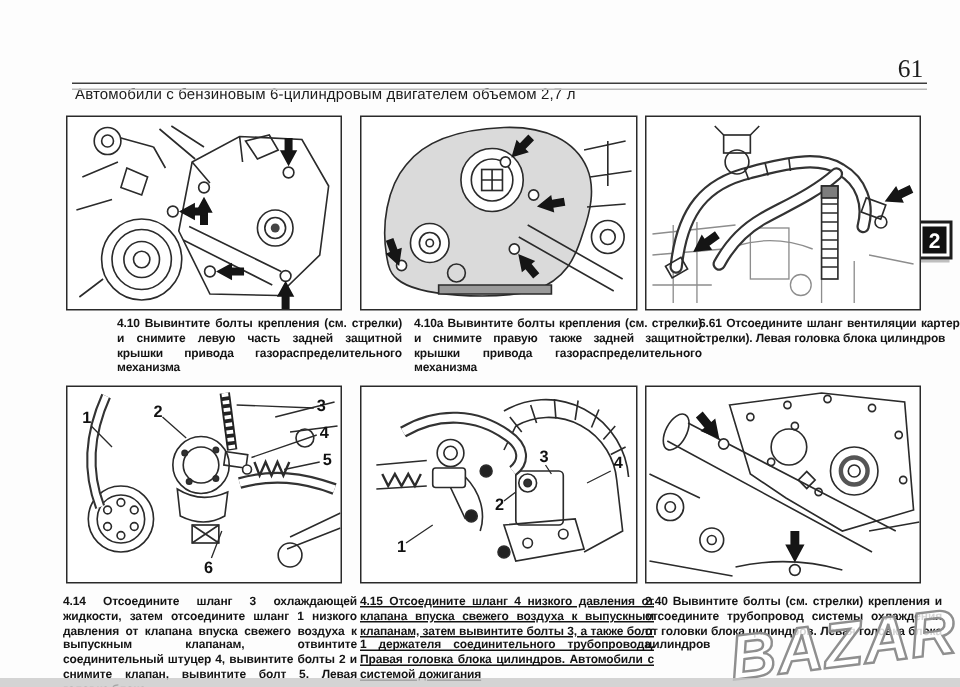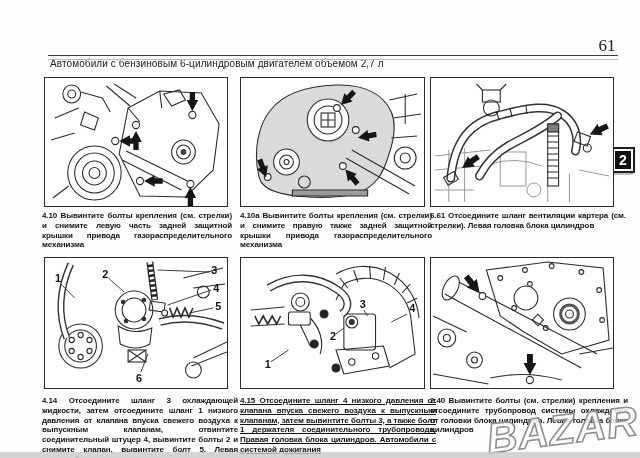--- a/index.html
+++ b/index.html
@@ -26,21 +26,21 @@
   .panel svg{display:block;width:100%;height:100%;}
   .r1{top:77px;height:130px;}
   .r2{top:257px;height:132px;}
   .c1{left:44px;width:184px;}
   .c2{left:240px;width:185px;}
   .c3{left:430px;width:184px;}
   .caption{
     position:absolute;font-size:8px;line-height:9.8px;font-weight:bold;
     color:#141414;text-align:justify;text-align-last:left;letter-spacing:-0.1px;
   }
-  .cap-r1{top:211px;}
+  .cap-r1{top:211px;margin-left:36px;}
   .cap-r2{top:396px;}
   .chapter-tab{
     position:absolute;left:611px;top:147px;width:24px;height:26px;
     background:#fff;border:2px solid #1d1d1d;box-sizing:border-box;
     display:flex;align-items:center;justify-content:center;
     box-shadow:-2px 2px 0 rgba(140,140,140,.55);
   }
   .chapter-tab .inner{
     width:16px;height:18px;background:#111;color:#fff;
     display:flex;align-items:center;justify-content:center;

